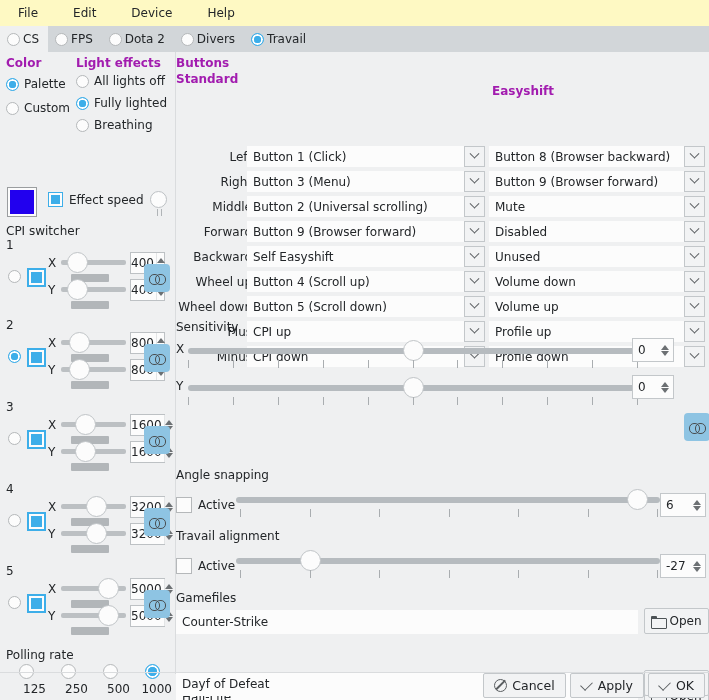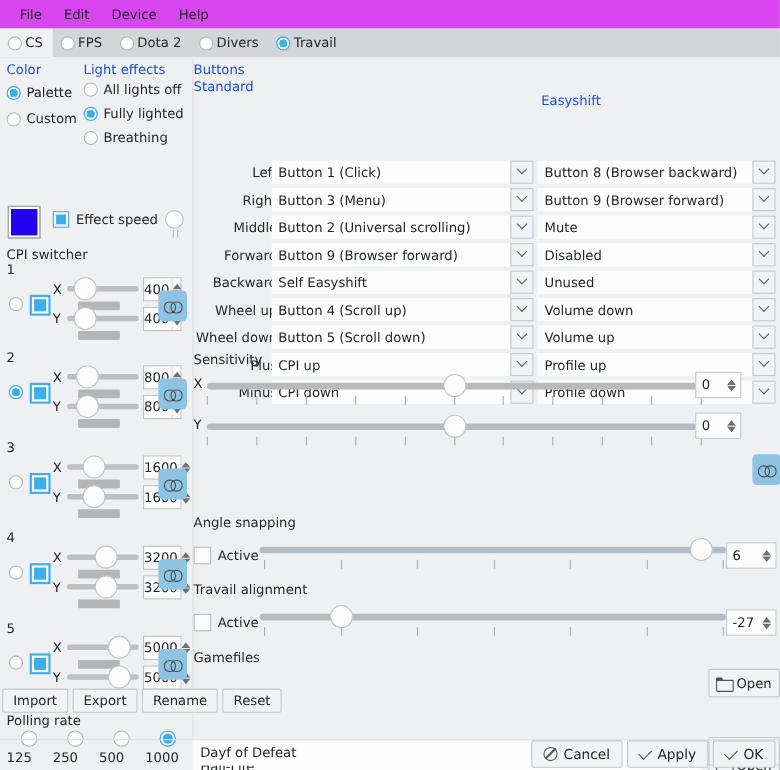--- a/index.html
+++ b/index.html
@@ -8,35 +8,35 @@
     width:709px; height:700px;
     background:#eff0f1;
     font-family:"DejaVu Sans", sans-serif;
     font-size:11.5px;
     color:#232629;
     overflow:hidden;
     position:relative;
   }
 
   
-  #menubar { height:26px; display:flex; align-items:center; padding-left:8px; gap:0; background:#d946ef; }
+  #menubar { height:26px; display:flex; align-items:center; padding-left:8px; gap:15px; background:#fef9c3; }
   .menu-item { padding:3px 10px; font-size:12px; color:#232629; cursor:default; }
 
   
   #tabbar { height:26px; background:#d2d6d9; display:flex; align-items:flex-end; padding-left:0; position:relative; }
   #tabbar:after { content:""; position:absolute; left:0; right:0; bottom:0; height:0; }
   .ptab { height:26px; display:flex; align-items:center; gap:3px; padding:0 9px 0 7px; cursor:pointer; font-size:12px; }
   .ptab.active { background:#eff0f1; }
   .radio { width:13px; height:13px; border-radius:50%; border:1px solid #b5b8ba; background:#fcfcfc; display:inline-block; flex:0 0 auto; position:relative; }
   .radio.on { border:1px solid #3daee9; background:#3daee9; box-shadow: inset 0 0 0 2px #fff; }
   .radio.on:after { content:""; position:absolute; inset:2px; border-radius:50%; background:#3daee9; }
 
   
   #main { position:relative; height:622px; }
-  .grp-label { font-size:12px; color:#1d4ed8; }
+  .grp-label { font-size:12px; color:#a21caf;font-weight:bold; }
 
   #color-label { position:absolute; left:6px; top:4px; }
   #le-label { position:absolute; left:76px; top:4px; }
   #btn-label { position:absolute; left:176px; top:4px; }
   #es-label  { position:absolute; left:492px; top:4px;margin-top:28px; }
 
   .rrow { display:flex; align-items:center; gap:5px; font-size:12px; cursor:pointer; }
 
   #rad-palette  { position:absolute; left:6px;  top:25px; }
   #rad-custom   { position:absolute; left:6px;  top:49px; }
@@ -72,21 +72,21 @@
   .cpi-spin { position:absolute; left:82px; top:0; width:35px; height:22px; background:#fcfcfc; border:1px solid #bdc1c4; display:flex; align-items:center; }
   .cpi-spin .val { flex:1; text-align:center; font-size:12px; padding-right:2px; }
   .spin-arrows { width:16px; height:20px; border-left:1px solid #e3e5e6; display:flex; flex-direction:column; align-items:center; justify-content:center; gap:1px; }
   .spin-arrows .up, .spin-arrows .dn { width:0; height:0; border-left:4px solid transparent; border-right:4px solid transparent; }
   .spin-arrows .up { border-bottom:5px solid #6c7073; }
   .spin-arrows .dn { border-top:5px solid #6c7073; }
   .linkbtn { position:absolute; left:144px; width:26px; height:28px; border-radius:4px; background:#8ec4e3; display:flex; align-items:center; justify-content:center; }
 
   #polling-label { position:absolute; left:6px; top:596px; font-size:12px; }
   #polling-row { position:absolute; left:6px; top:612px; width:168px; }
-  .pr-item { position:absolute; text-align:left; width:40px; }
+  .pr-item { position:absolute; text-align:right; width:40px; }
   .pr-item .radio { margin:0 auto; display:block; width:15px; height:15px; }
   .pr-item .cap { font-size:12px; margin-top:3px; display:block; }
 
   
   #vsep { position:absolute; left:175px; top:0; width:1px; height:622px; background:#dadcde; }
 
   
   .brow-label { position:absolute; width:78px; text-align:right; font-size:12px; color:#232629; }
   .combo { position:absolute; height:21px; background:#fcfcfc; border:none; display:flex; align-items:center; }
   .combo .txt { padding-left:6px; font-size:12px; white-space:nowrap; overflow:hidden; }
@@ -669,20 +669,23 @@
     <span class="val">-27</span>
     <span class="spin-arrows">
         <i class="up"></i>
         <i class="dn"></i>
       </span>
   </div>
 
   <div class="sec-label" style="left:176px;top:539px">Gamefiles</div>
   <div id="gf-rows">
       <div class="gf-row" style="top: 558px; width: 533px;">
+        <span class="gf-field">
+          <span class="txt">Counter-Strike</span>
+        </span>
         <span class="open-btn">
           <span class="folder-ico"></span>
           <span>Open</span>
         </span>
       </div>
       <div class="gf-row" style="top: 589px; width: 533px; margin-top: 44px;">
         <span class="gf-field">
           <span class="txt">Half-Life</span>
         </span>
         <span class="open-btn">
@@ -694,34 +697,20 @@
         <span class="gf-field">
           <span class="txt">Dayf of Defeat</span>
         </span>
         <span class="open-btn">
           <span class="folder-ico"></span>
           <span>Open</span>
         </span>
       </div>
     </div>
 
-  <div id="profile-btns">
-      <div class="pbtn">
-        <span>Import</span>
-      </div>
-      <div class="pbtn">
-        <span>Export</span>
-      </div>
-      <div class="pbtn">
-        <span>Rename</span>
-      </div>
-      <div class="pbtn">
-        <span>Reset</span>
-      </div>
-    </div>
 </div>
 
 <div id="bottom-sep"></div>
 
 <div id="dlg-btns">
   <div class="dbtn">
     <span class="cancel-ico"></span>
     <span>Cancel</span>
   </div>
   <div class="dbtn">

